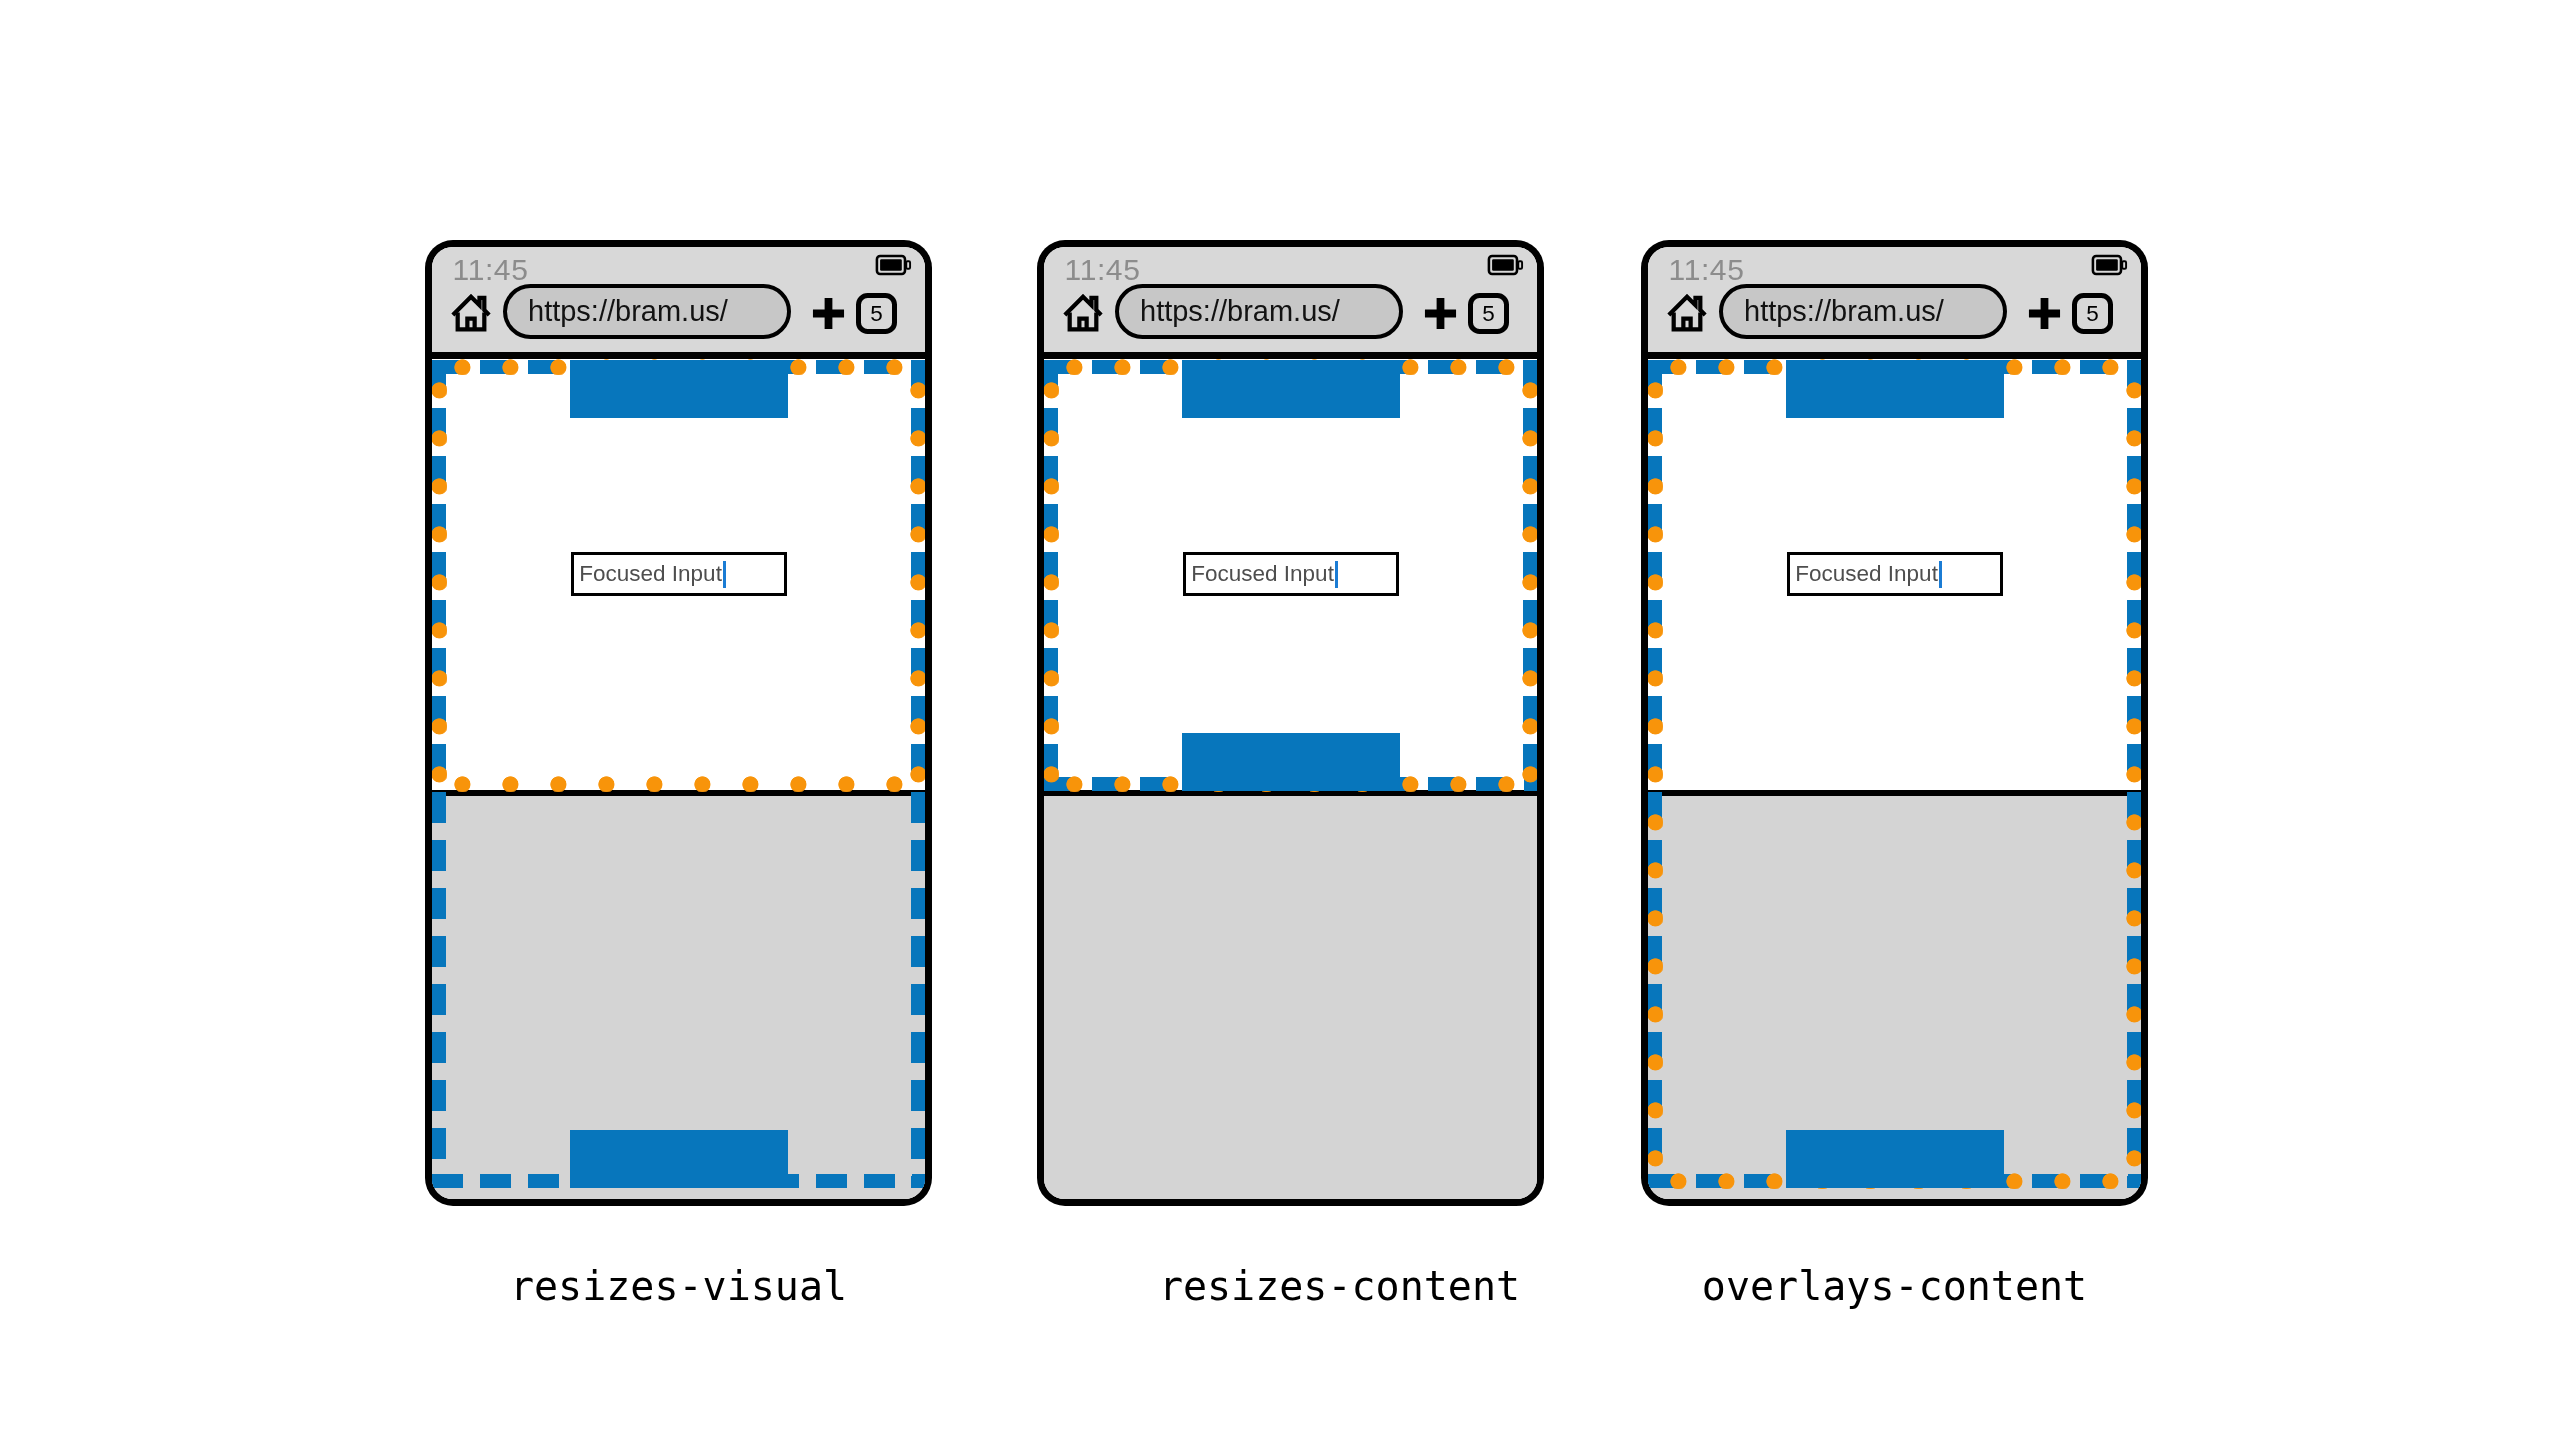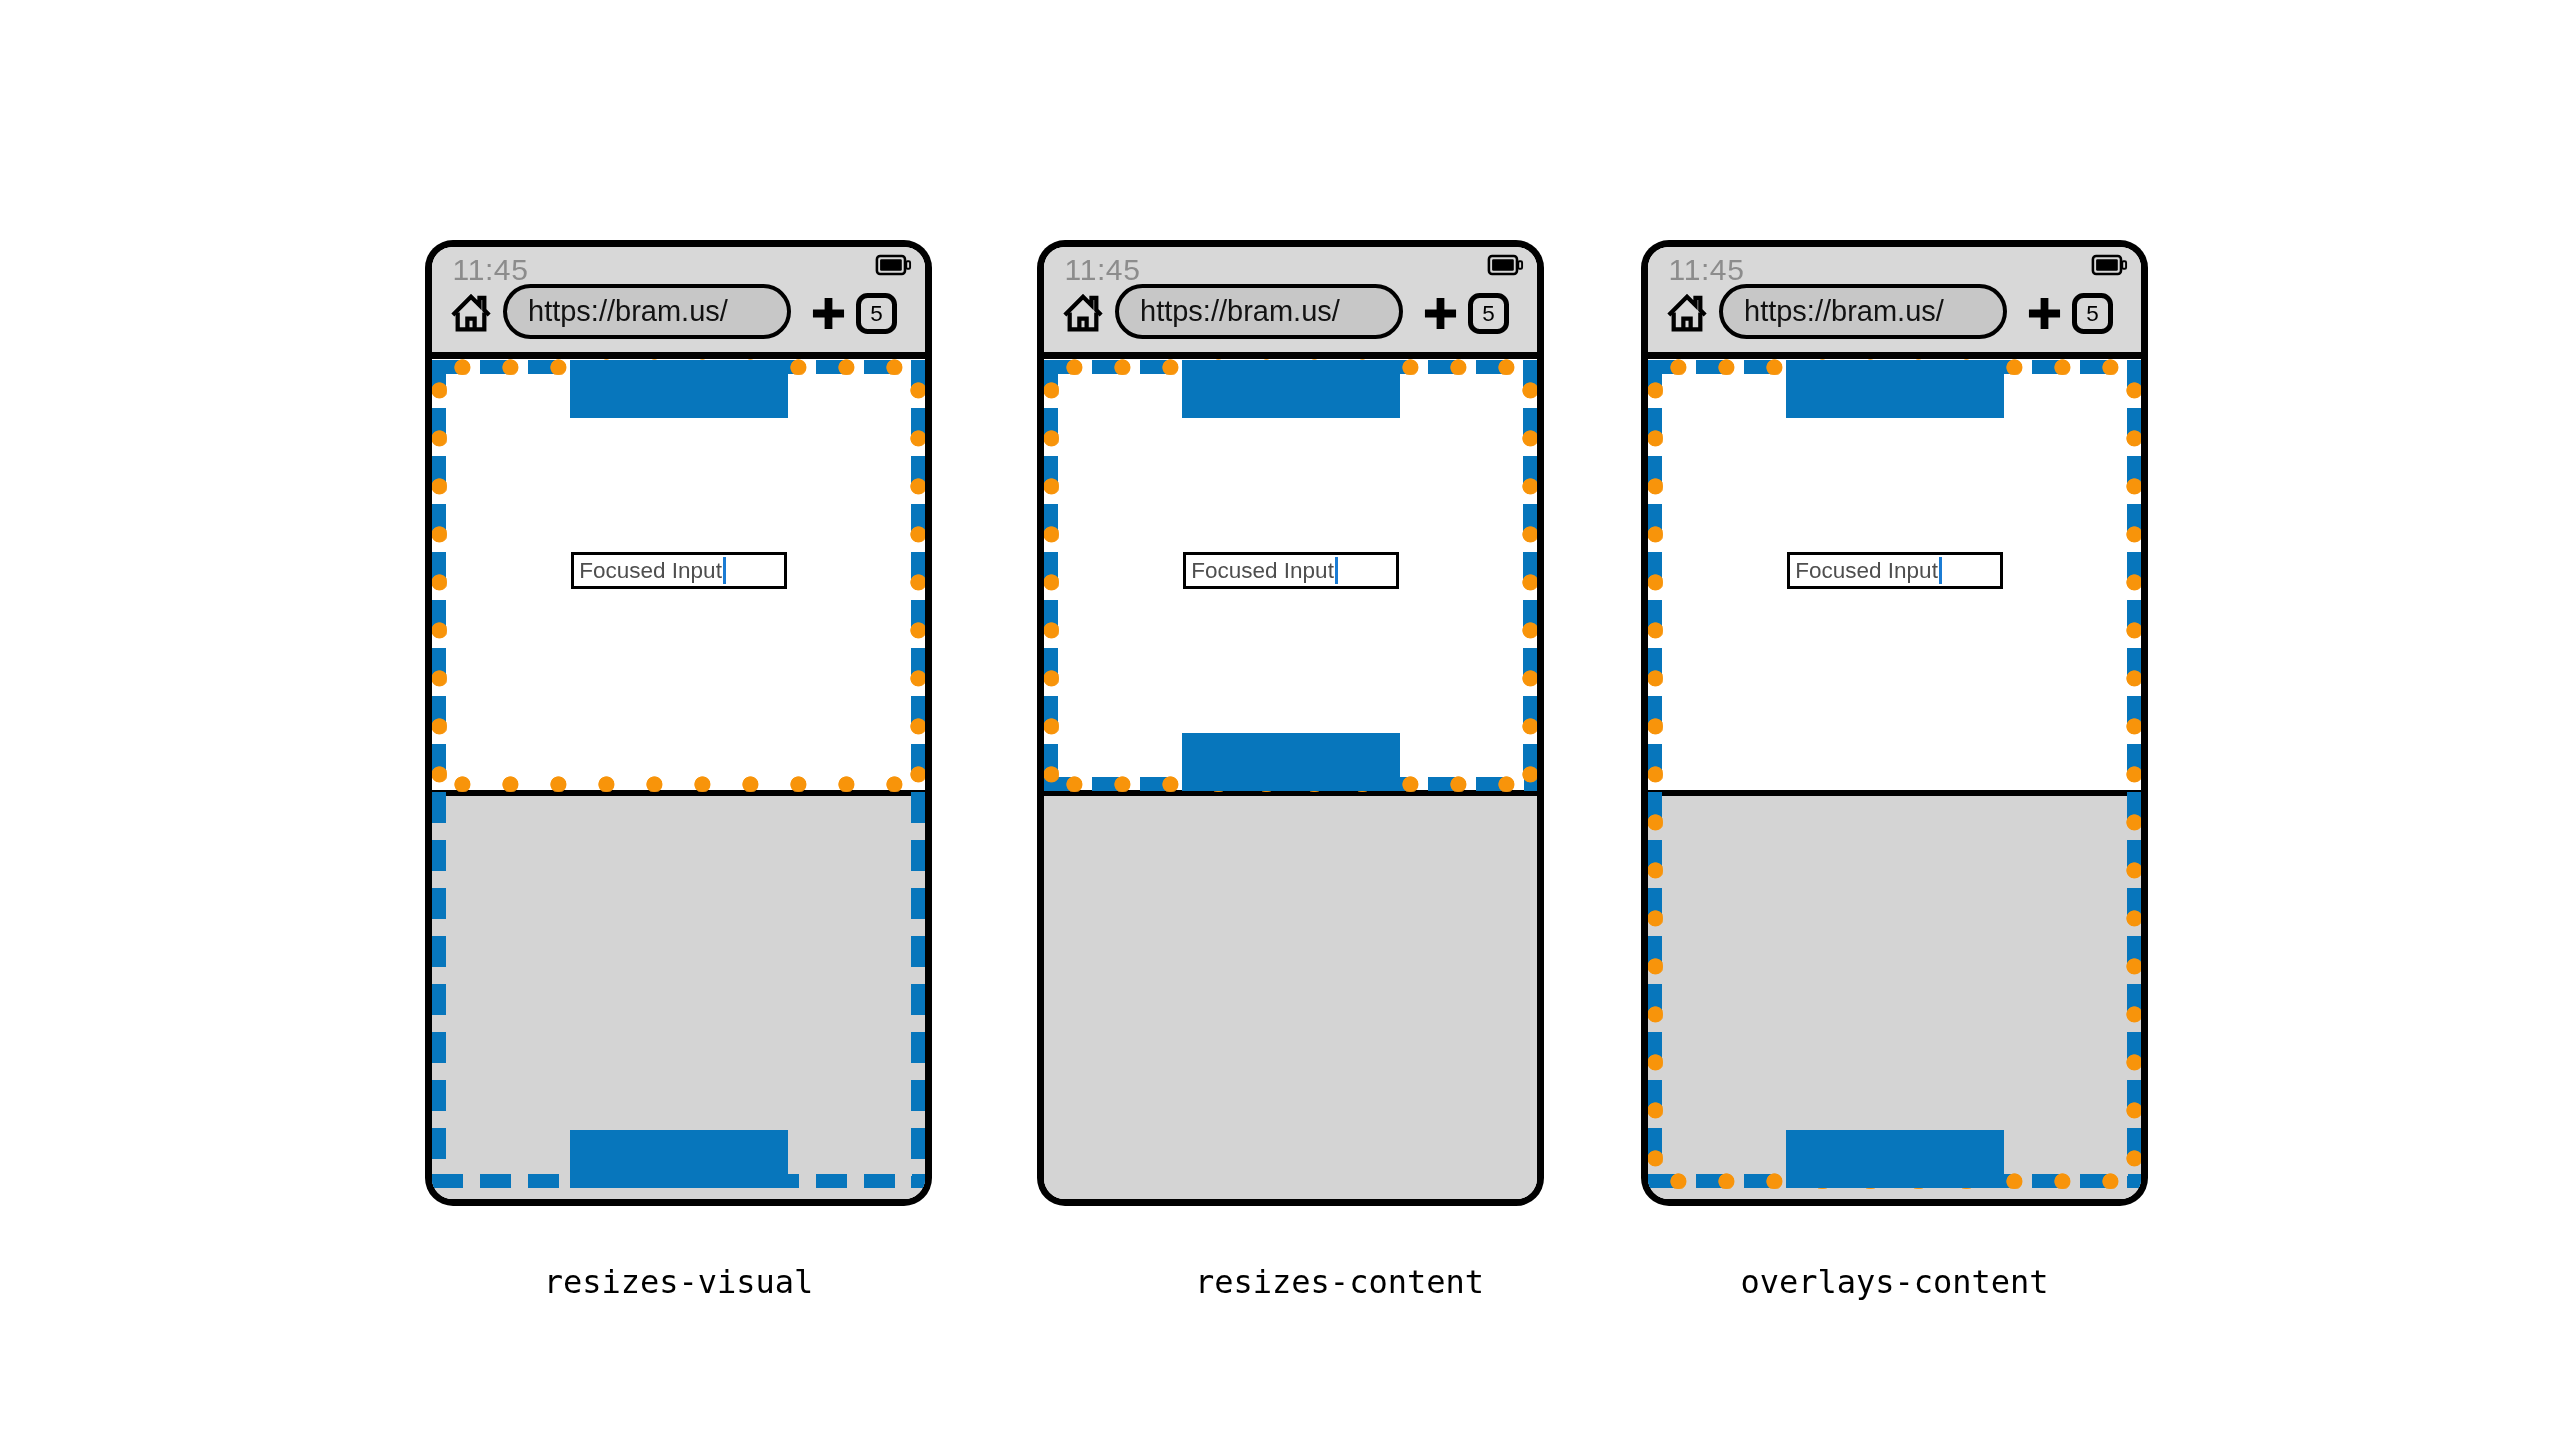--- a/index.html
+++ b/index.html
@@ -69,30 +69,30 @@
   .vv .l{left:-1.3px;} .vv .r{right:-1.3px;}
 
   
   .bar{position:absolute;left:50%;transform:translateX(-50%);width:218px;height:58px;
        background:var(--blue);z-index:4;}
   .bar-top{top:113px;}
   .m1 .bar-bottom,.m3 .bar-bottom{bottom:11px;}
   .m2 .bar-bottom{bottom:408px;}
 
   
-  .finput{position:absolute;left:50%;transform:translateX(-50%);top:305px;width:216px;height:37px;
+  .finput{position:absolute;left:50%;transform:translateX(-50%);top:305px;width:216px;height:44px;
           box-sizing:border-box;background:#fff;border:3.2px solid #000;z-index:5;
           display:flex;align-items:center;padding-left:5.8px;}
   .finput .txt{font-size:22.5px;color:#4E4E4E;white-space:nowrap;}
   .caret{display:inline-block;width:3.2px;height:27px;background:#1B7CD4;margin-left:1.3px;}
 
   
   .caption{position:absolute;top:1263px;width:507px;text-align:center;
            font-family:"DejaVu Sans Mono","Liberation Mono",monospace;
-           font-size:32px;color:#000;}
+           font-size:40px;color:#000;}
   .caption.c1{left:425px;} .caption.c2{left:1086px;} .caption.c3{left:1641px;}
 
   svg{display:block;}
 </style>
 </head>
 <body>
 
 <div id="stage">
 
   <div class="phone p1 m1">

